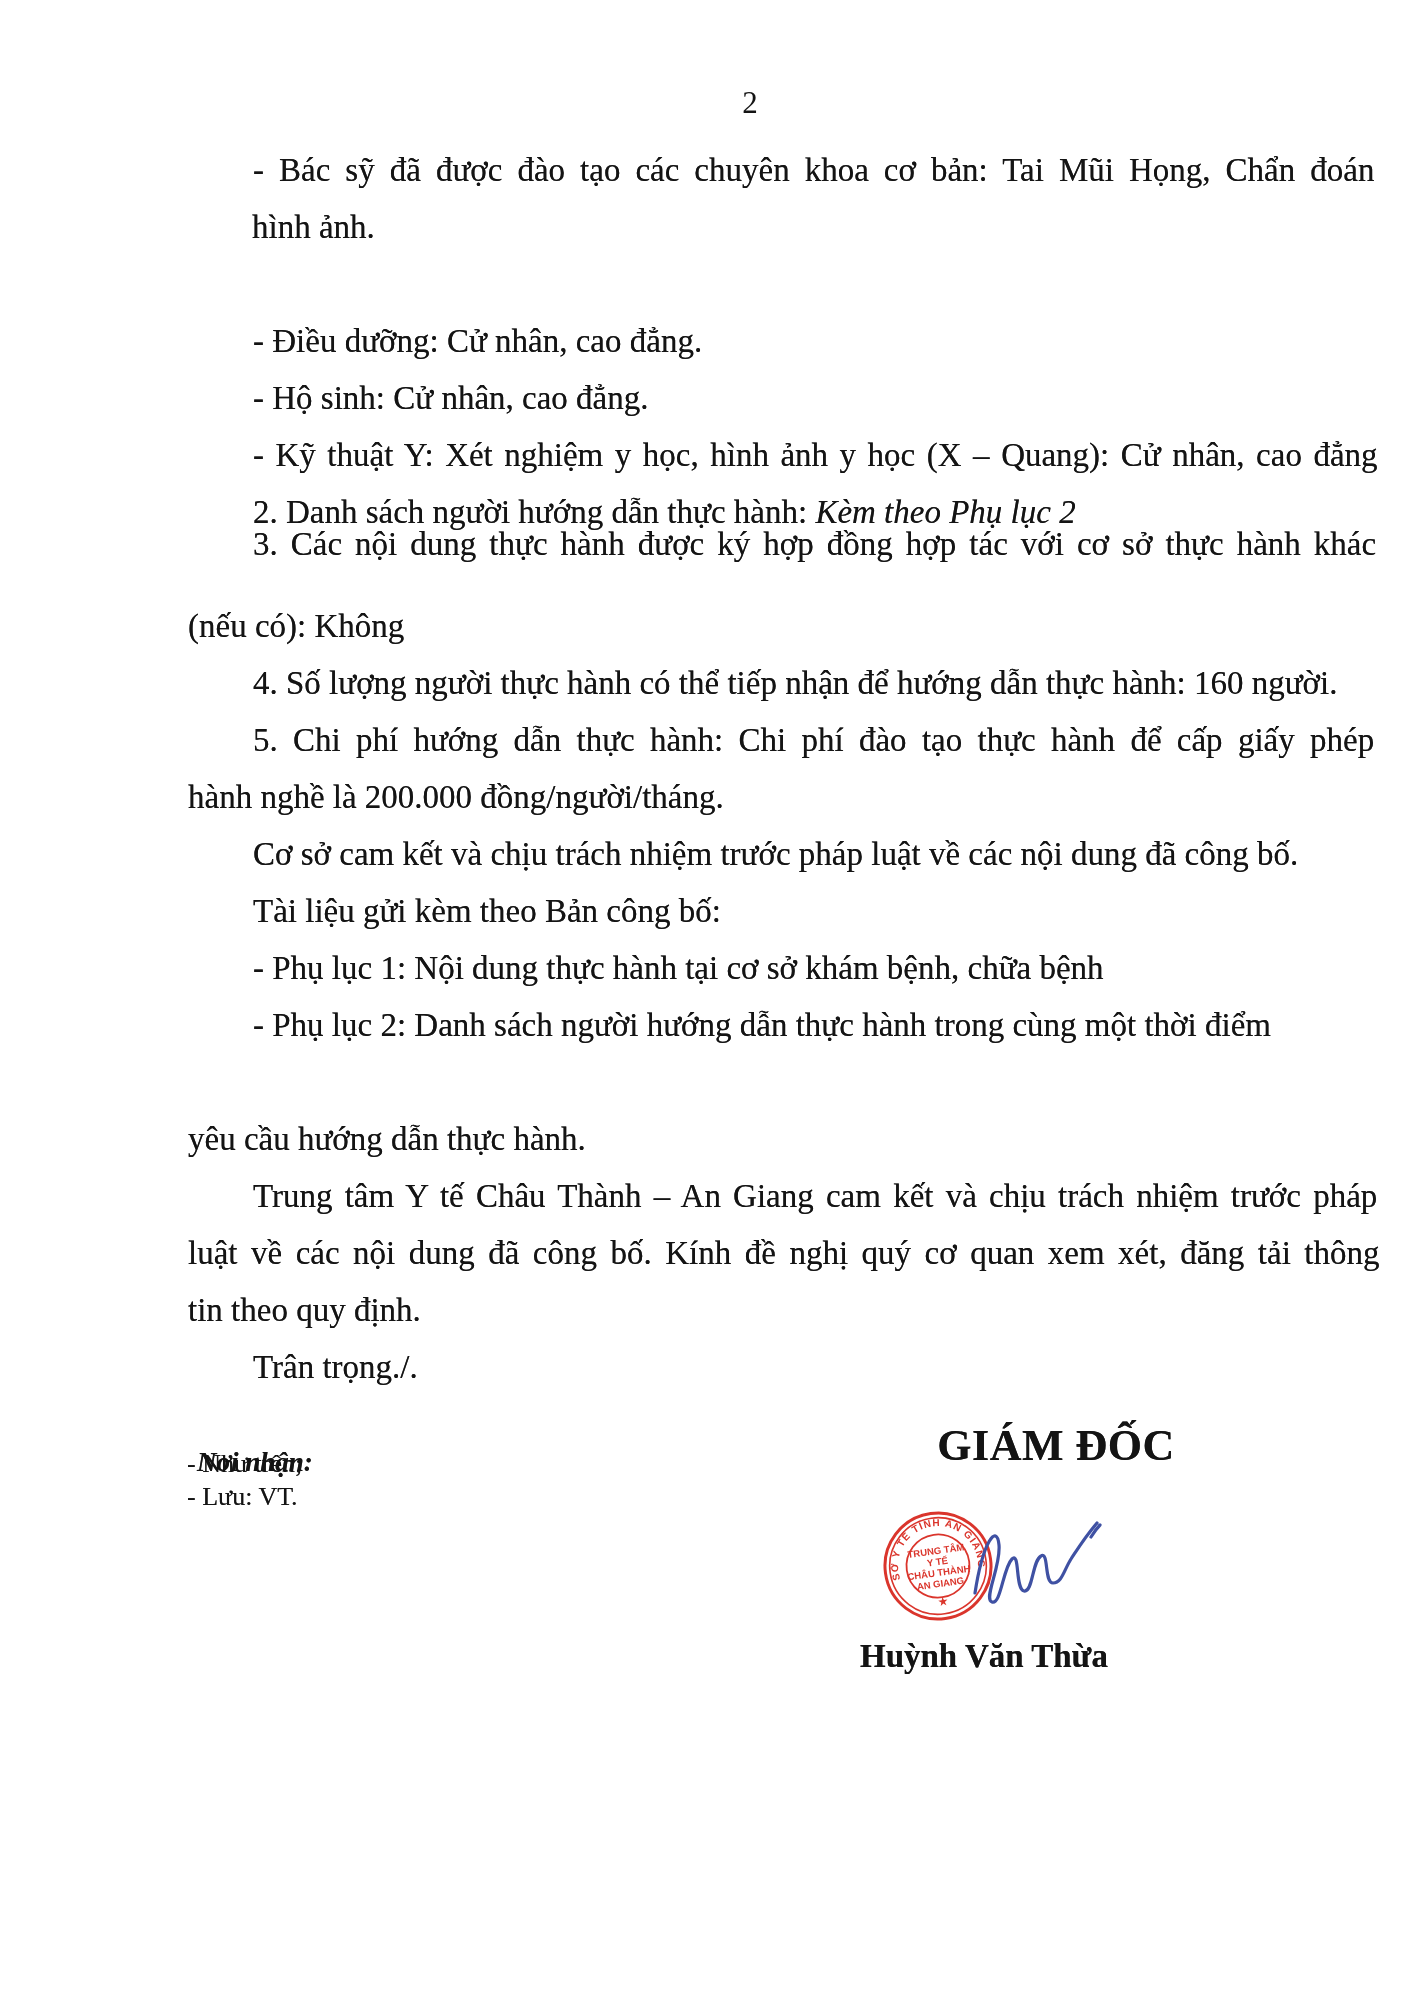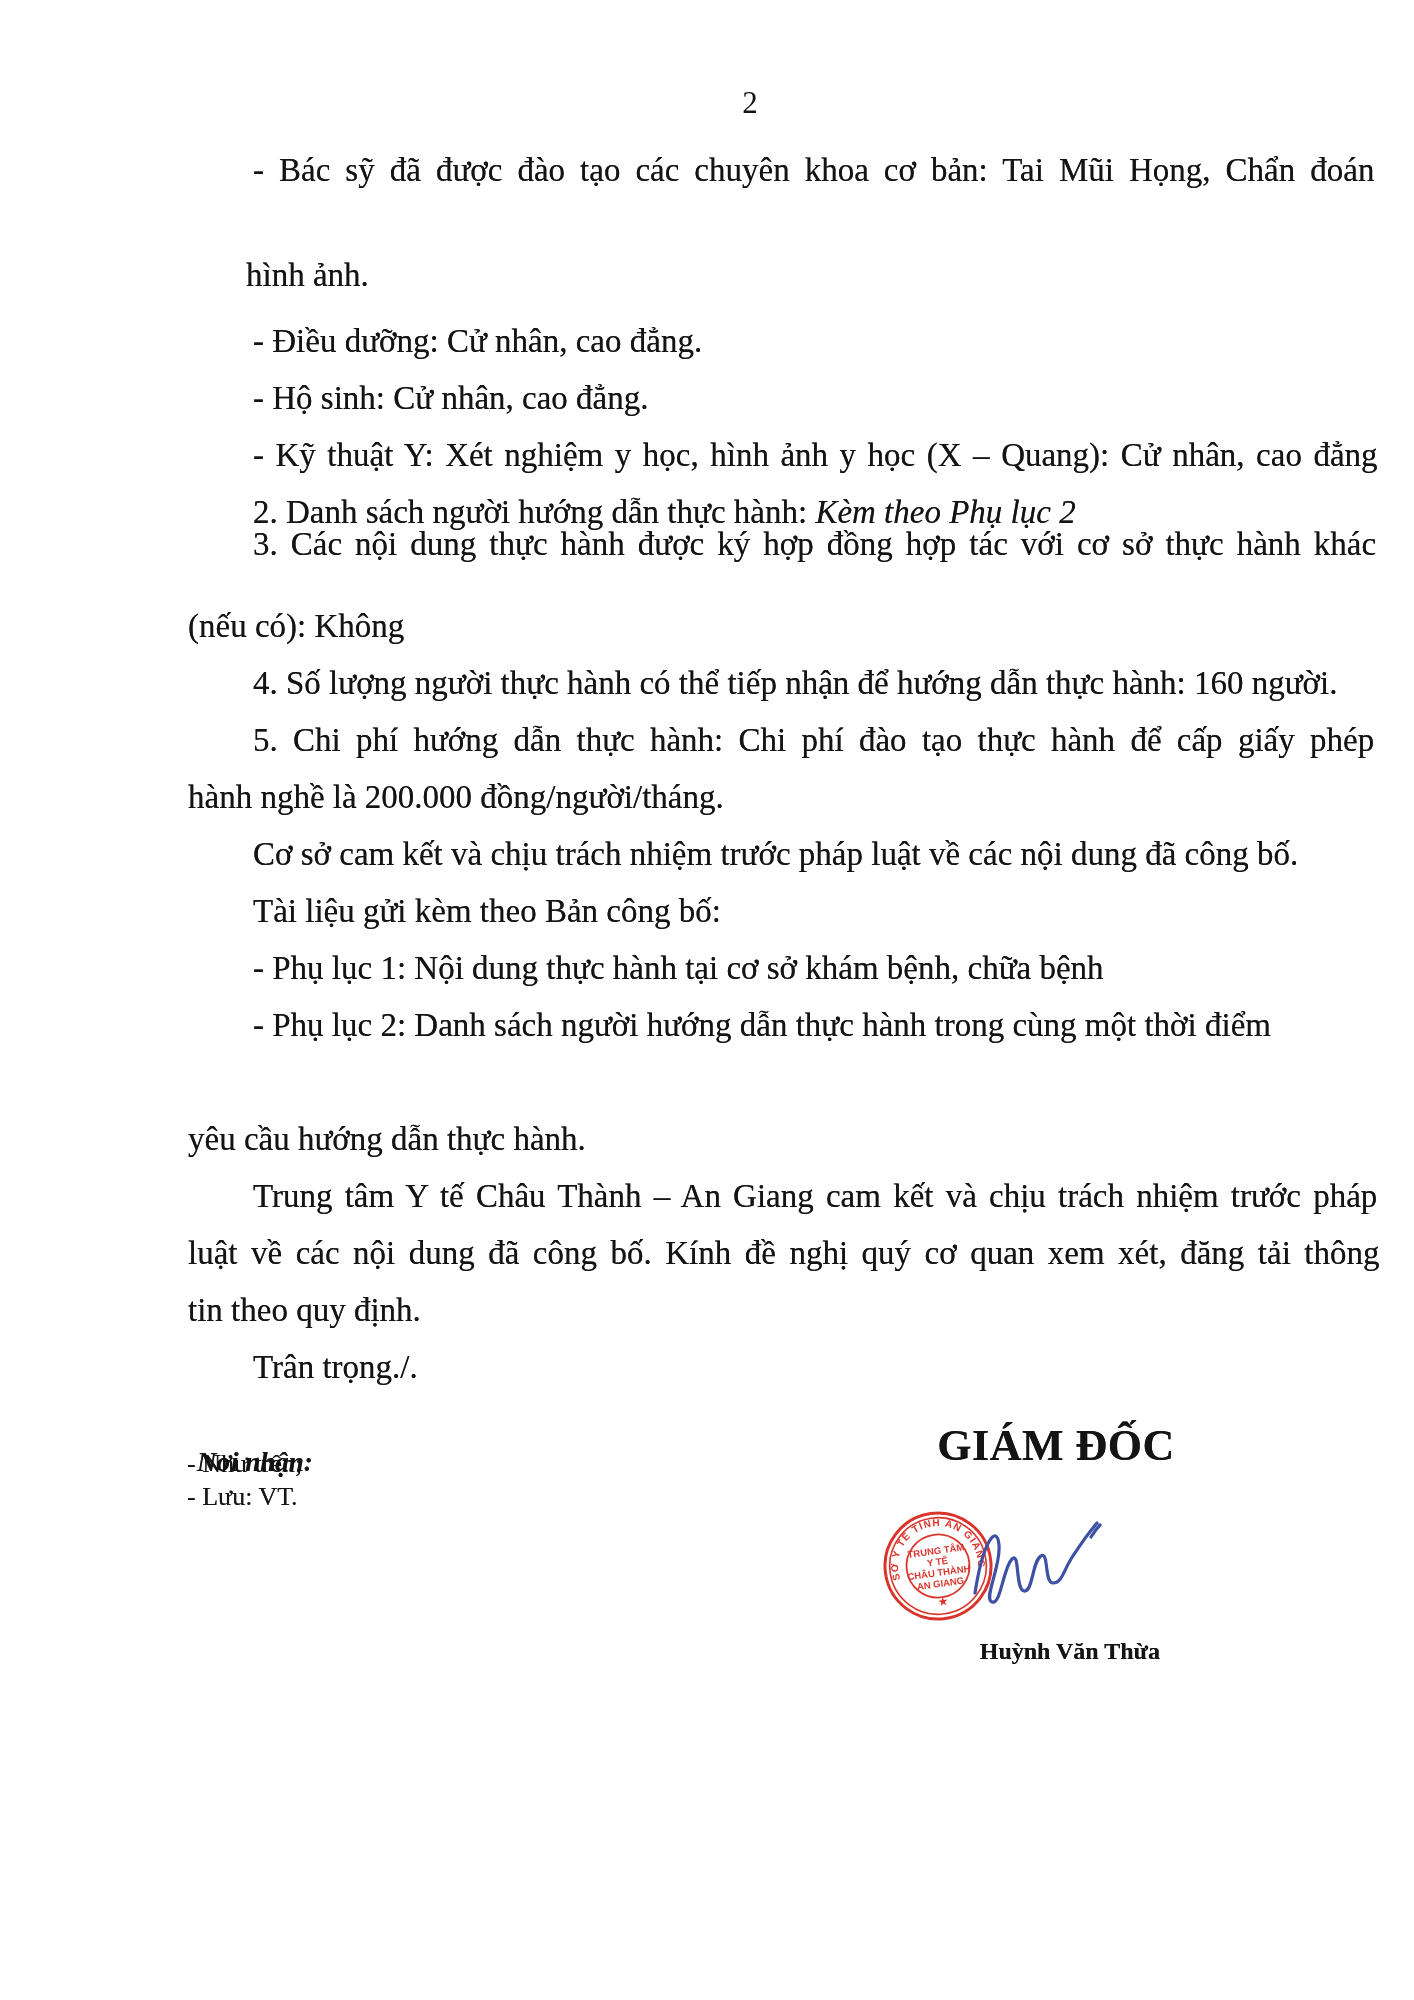--- a/index.html
+++ b/index.html
@@ -13,32 +13,32 @@
     overflow:hidden;
   }
   .ln{
     position:absolute;
     font-size:33px;
     line-height:37px;
     white-space:nowrap;
     text-shadow:0 0 .5px rgba(10,10,10,.75);
   }
   .ind{left:253px;}
-  .ind2{left:246px;margin-top:48px;}
+  .ind2{left:252px;}
   .mar{left:188px;}
   .pagenum{position:absolute;top:85px;left:640px;width:220px;text-align:center;font-size:31px;}
   .it{font-style:italic;}
   
   .recip-label{position:absolute;left:197px;top:1412px;font-size:27px;font-weight:bold;font-style:italic;text-shadow:0 0 .4px rgba(10,10,10,.7);margin-top:35px;}
   .recip-item{position:absolute;left:187px;font-size:26px;text-shadow:0 0 .4px rgba(10,10,10,.6);}
   
   .director{position:absolute;left:896px;top:1420px;width:320px;text-align:center;
     font-size:44px;font-weight:bold;letter-spacing:.5px;text-shadow:0 0 .5px rgba(10,10,10,.8);}
-  .signer{position:absolute;left:860px;top:1638px;width:300px;text-align:right;
-    font-size:24px;font-weight:bold;text-shadow:0 0 .5px rgba(10,10,10,.8);}
+  .signer{position:absolute;left:860px;top:1638px;width:300px;text-align:left;
+    font-size:33px;font-weight:bold;text-shadow:0 0 .5px rgba(10,10,10,.8);}
   .stamp{position:absolute;left:881px;top:1509px;width:114px;height:114px;opacity:.95;}
   .sig-ink{position:absolute;left:965px;top:1513px;width:150px;height:100px;}
   .stamp text{font-family:"Liberation Sans","DejaVu Sans",sans-serif;font-weight:bold;}
 </style>
 </head>
 <body>
 
 <div class="page">
 
   <div class="pagenum">2</div>

